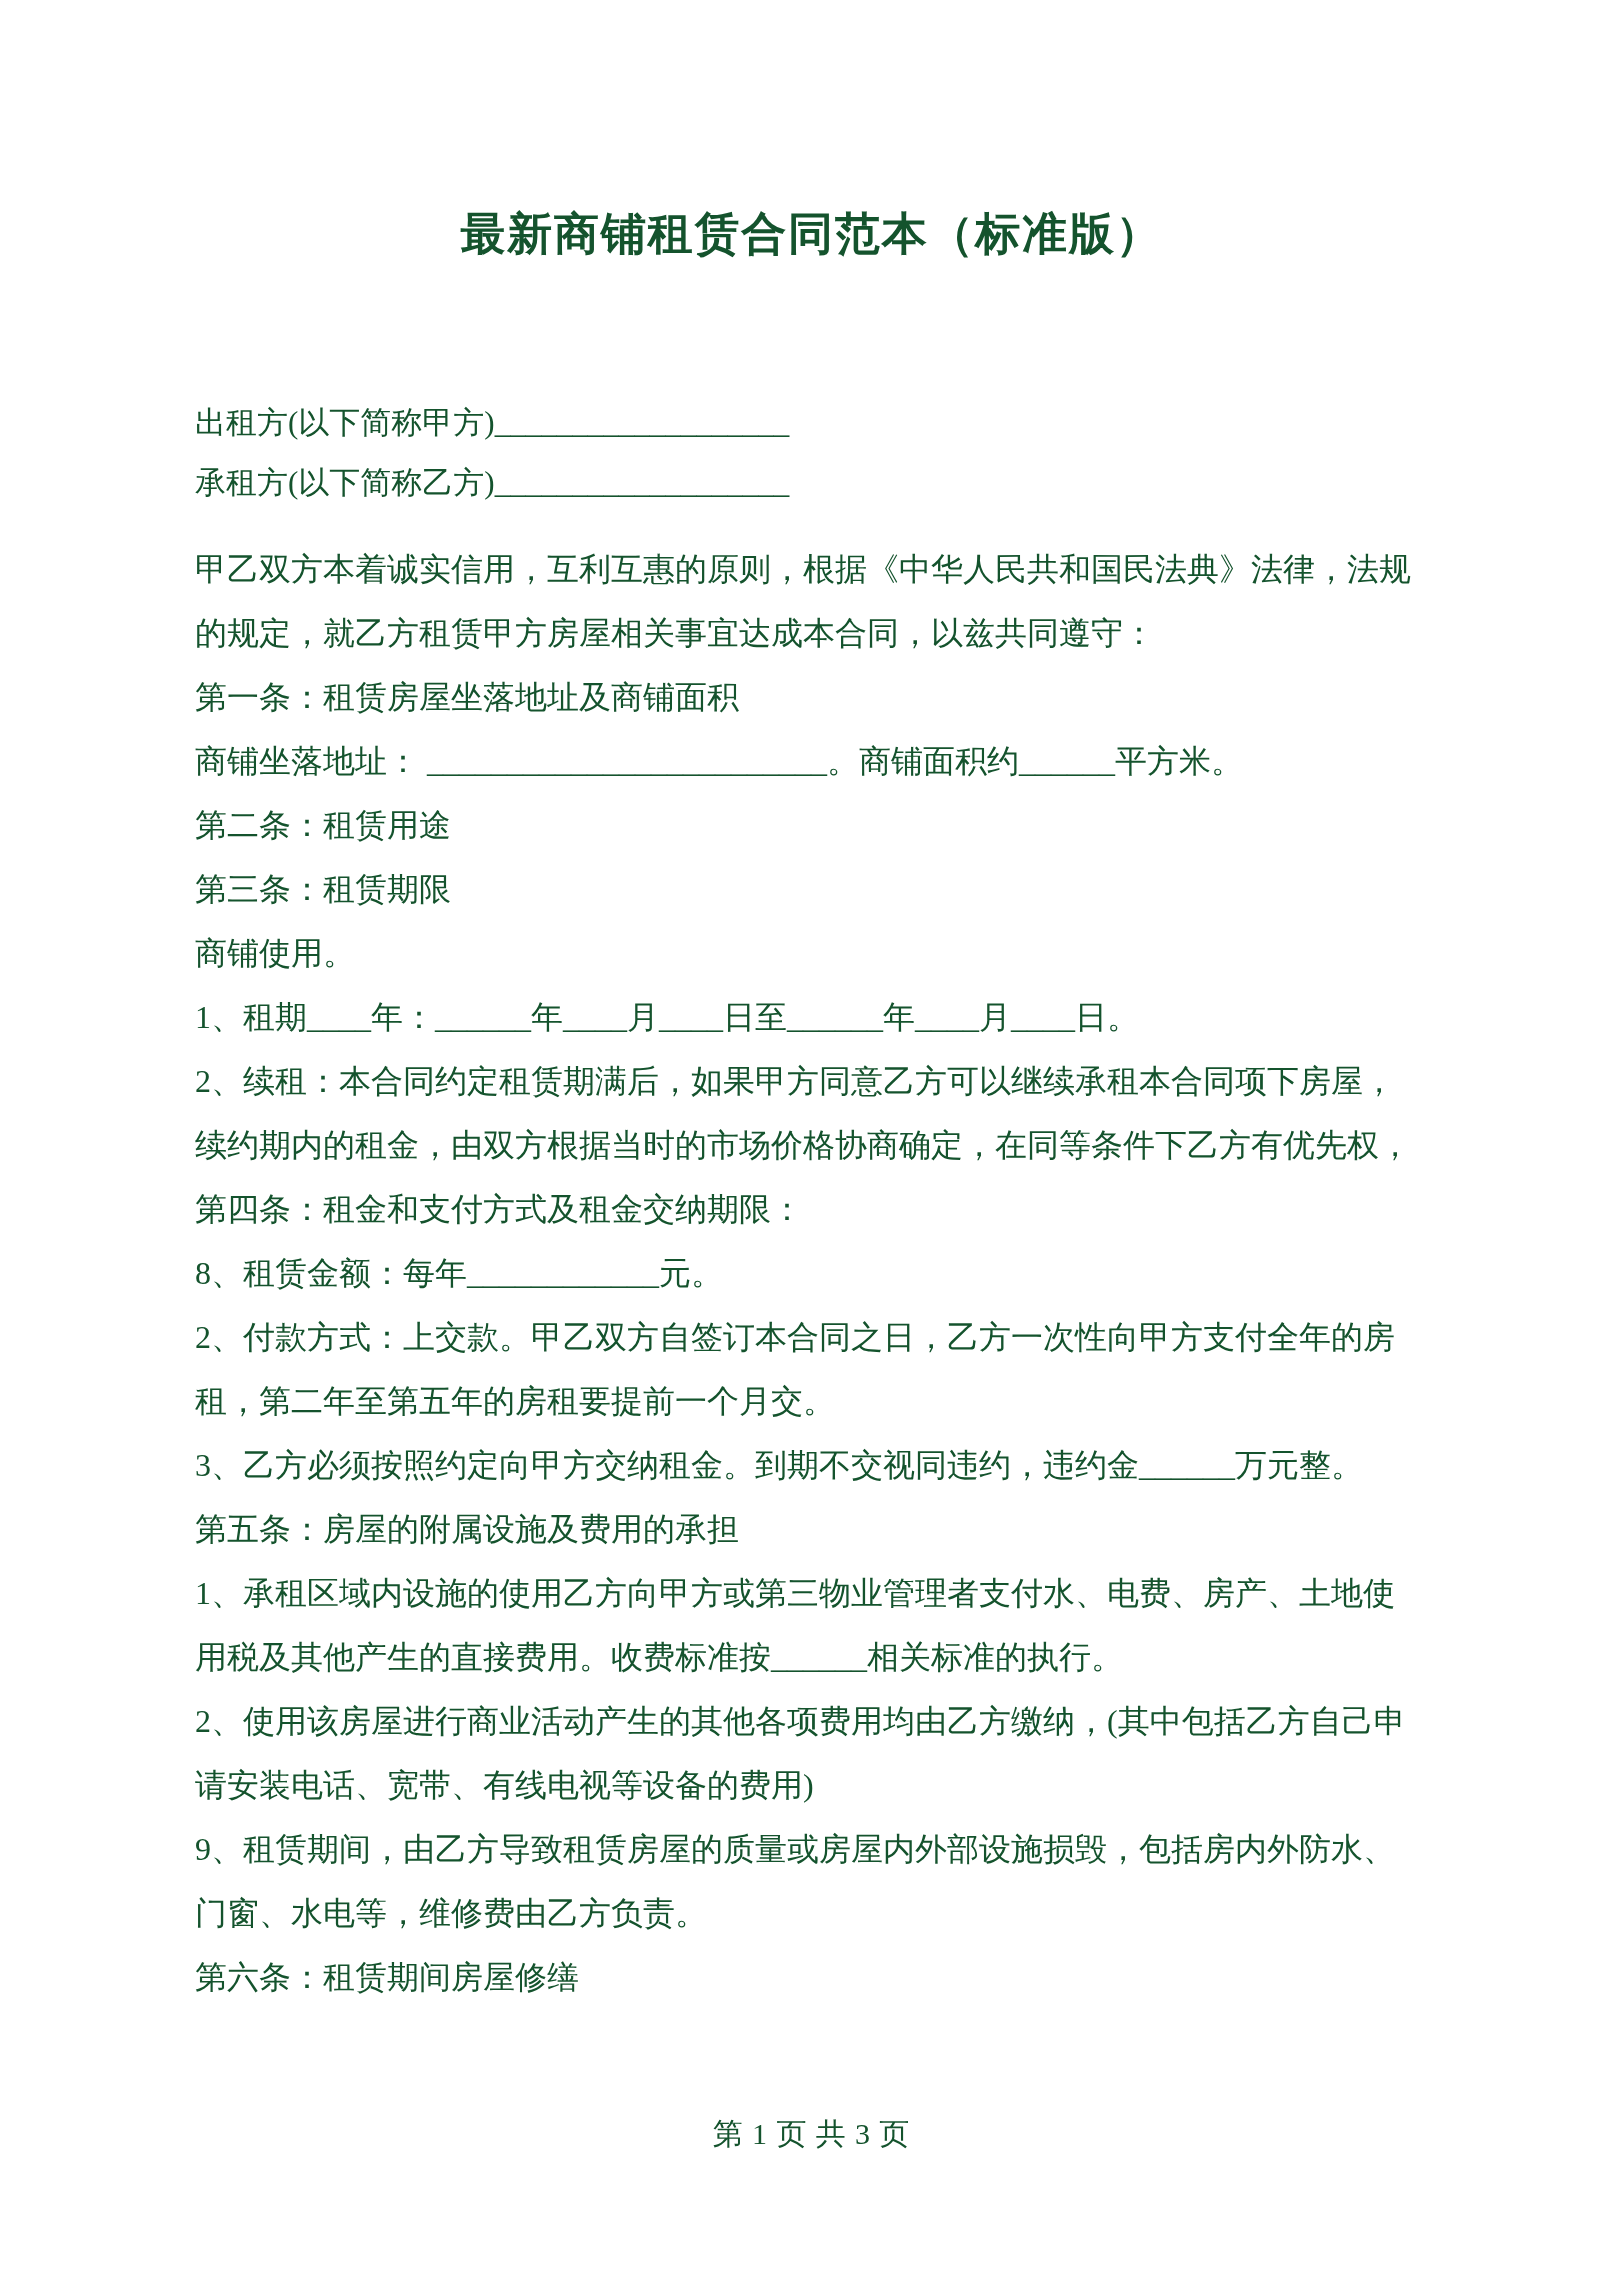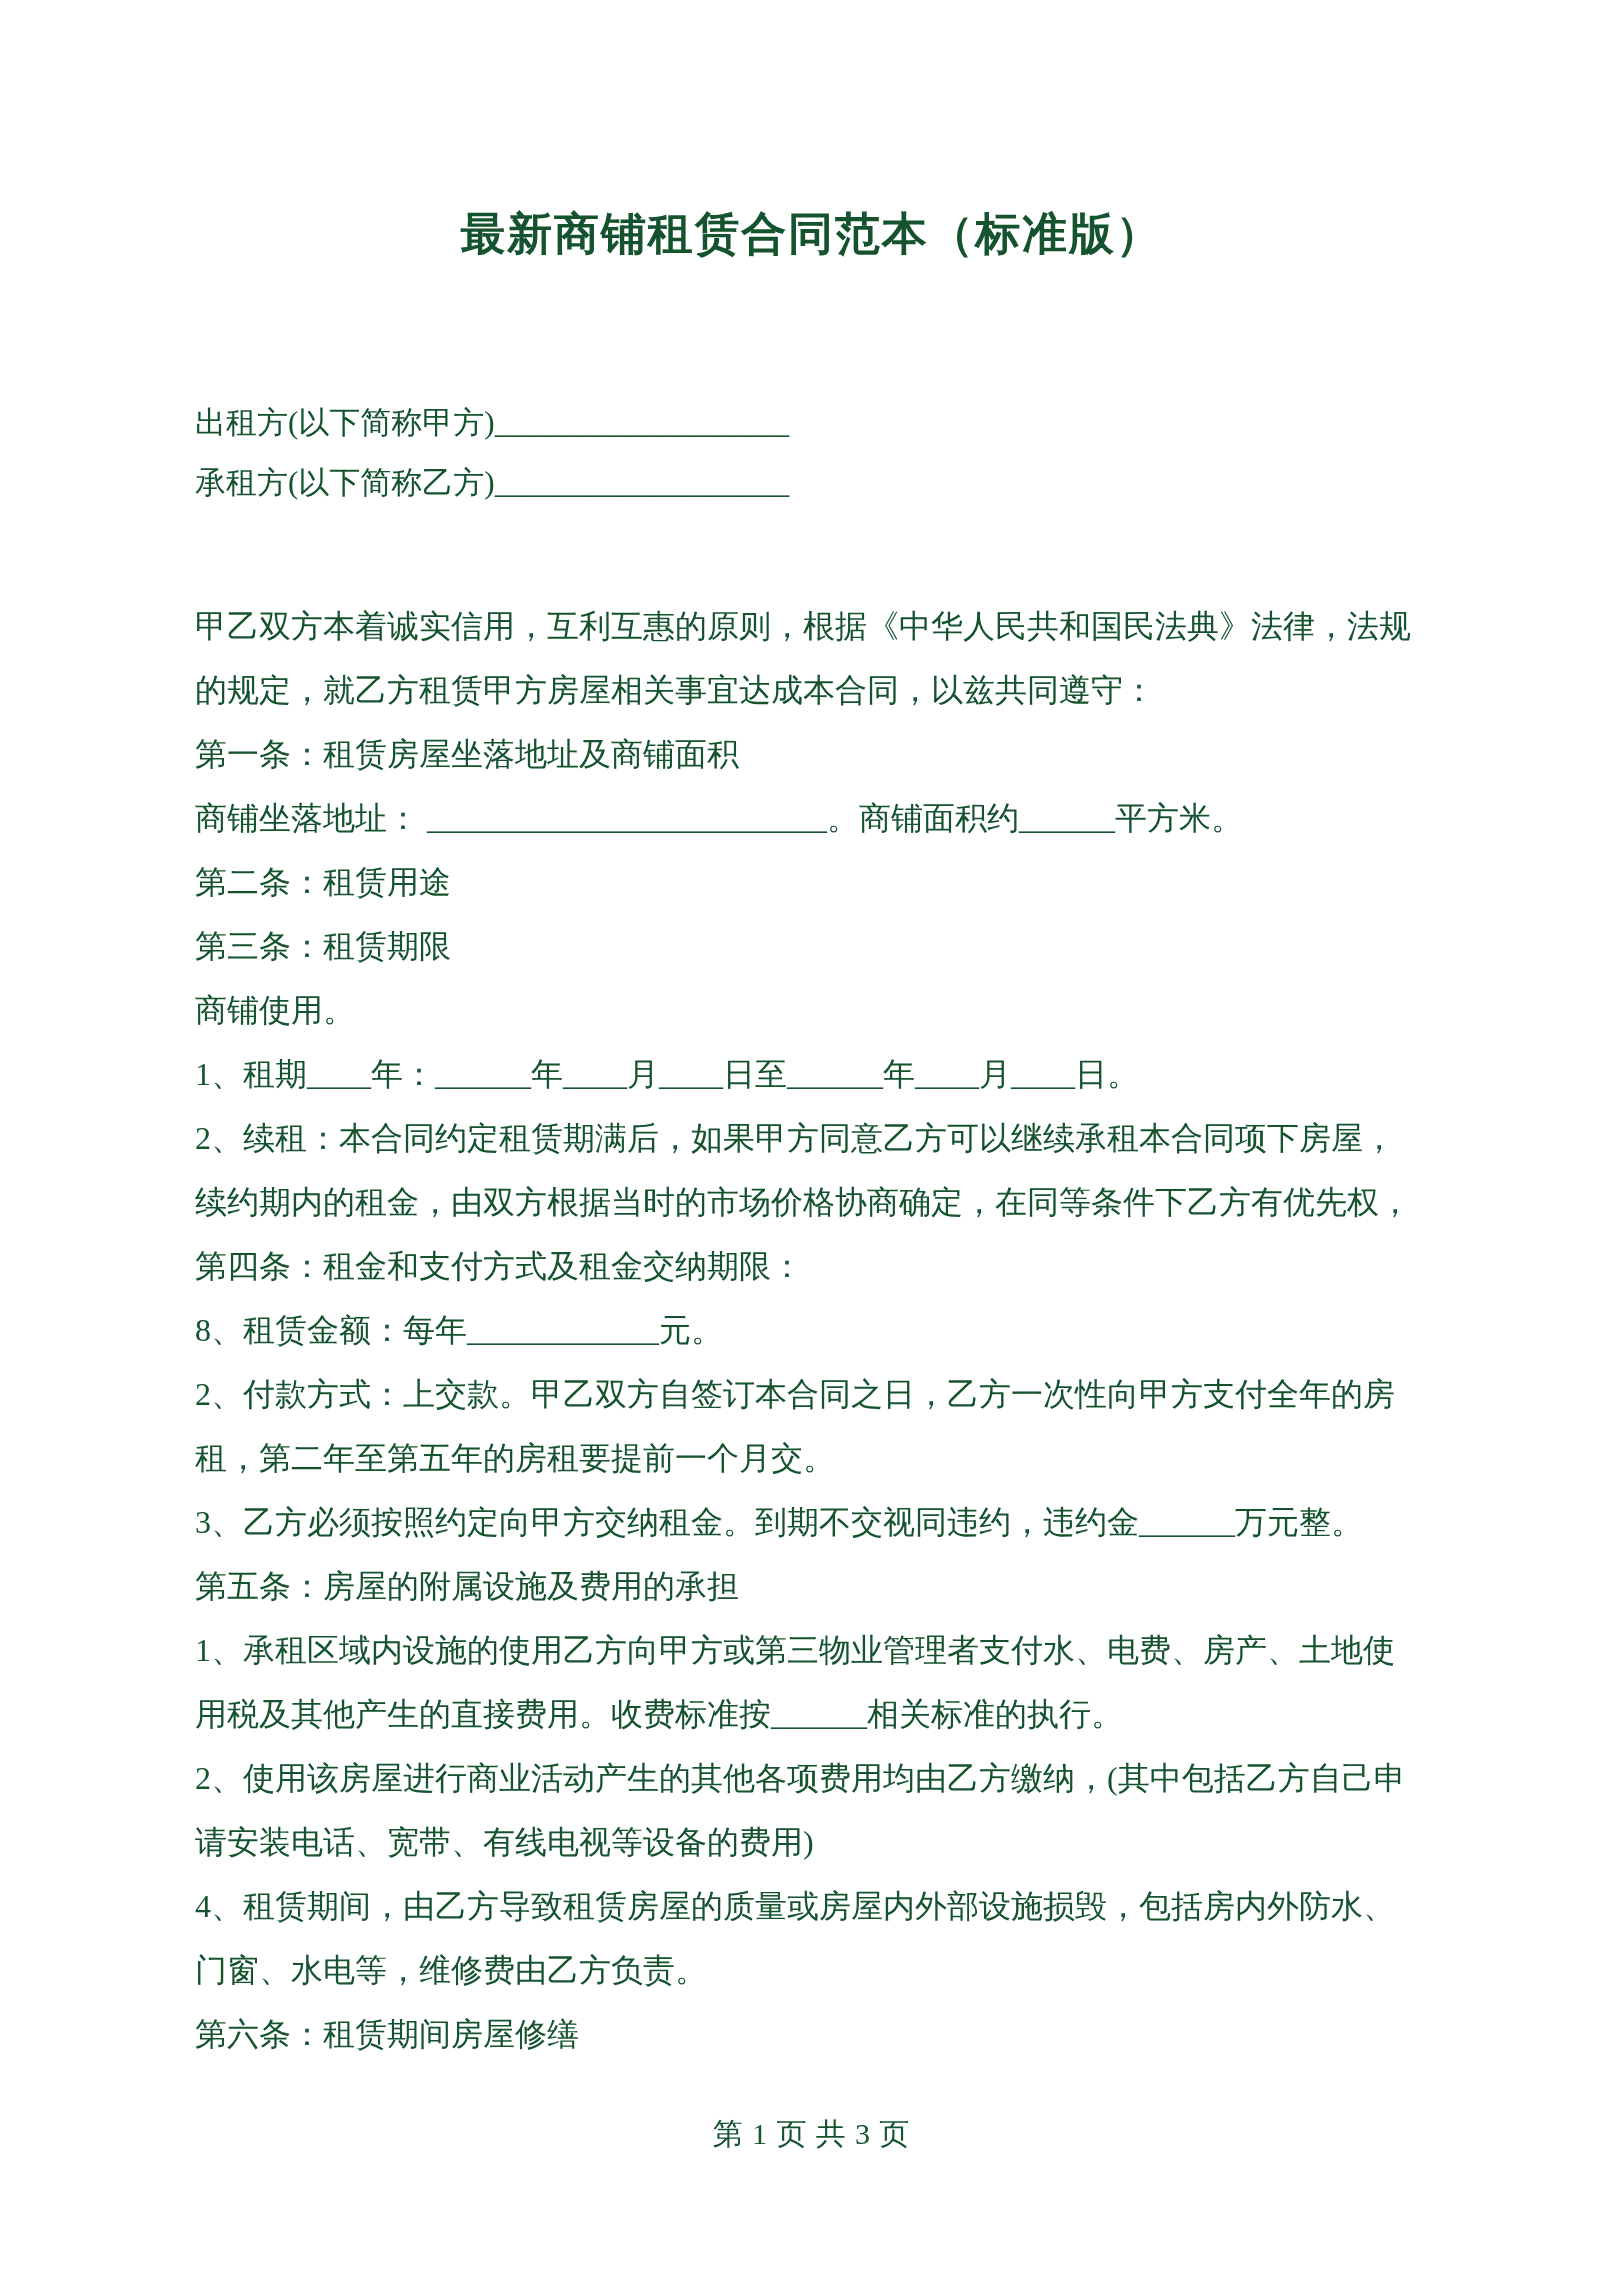--- a/index.html
+++ b/index.html
@@ -34,21 +34,21 @@
     left: 195px;
     right: 195px;
   }
   .party-line {
     font-size: 31px;
     line-height: 60px;
     white-space: pre;
   }
   .contract-body {
     position: absolute;
-    top: 594px;
+    top: 537px;
     left: 195px;
     right: 195px;
   }
   .body-line {
     font-size: 32px;
     line-height: 64px;
     white-space: pre;
   }
   .footer {
     position: absolute;
@@ -86,20 +86,20 @@
       <div class="body-line">第四条：租金和支付方式及租金交纳期限：</div>
       <div class="body-line">8、租赁金额：每年____________元。</div>
       <div class="body-line">2、付款方式：上交款。甲乙双方自签订本合同之日，乙方一次性向甲方支付全年的房</div>
       <div class="body-line">租，第二年至第五年的房租要提前一个月交。</div>
       <div class="body-line">3、乙方必须按照约定向甲方交纳租金。到期不交视同违约，违约金______万元整。</div>
       <div class="body-line">第五条：房屋的附属设施及费用的承担</div>
       <div class="body-line">1、承租区域内设施的使用乙方向甲方或第三物业管理者支付水、电费、房产、土地使</div>
       <div class="body-line">用税及其他产生的直接费用。收费标准按______相关标准的执行。</div>
       <div class="body-line">2、使用该房屋进行商业活动产生的其他各项费用均由乙方缴纳，(其中包括乙方自己申</div>
       <div class="body-line">请安装电话、宽带、有线电视等设备的费用)</div>
-      <div class="body-line">4、租赁期间，由乙方导致租赁房屋的质量或房屋内外部设施损毁，包括房内外防水、</div>
+      <div class="body-line">9、租赁期间，由乙方导致租赁房屋的质量或房屋内外部设施损毁，包括房内外防水、</div>
       <div class="body-line">门窗、水电等，维修费由乙方负责。</div>
       <div class="body-line">第六条：租赁期间房屋修缮</div>
     </div>
 
   <div class="footer">第 1 页 共 3 页</div>
 </div>
 
 
 </body></html>

